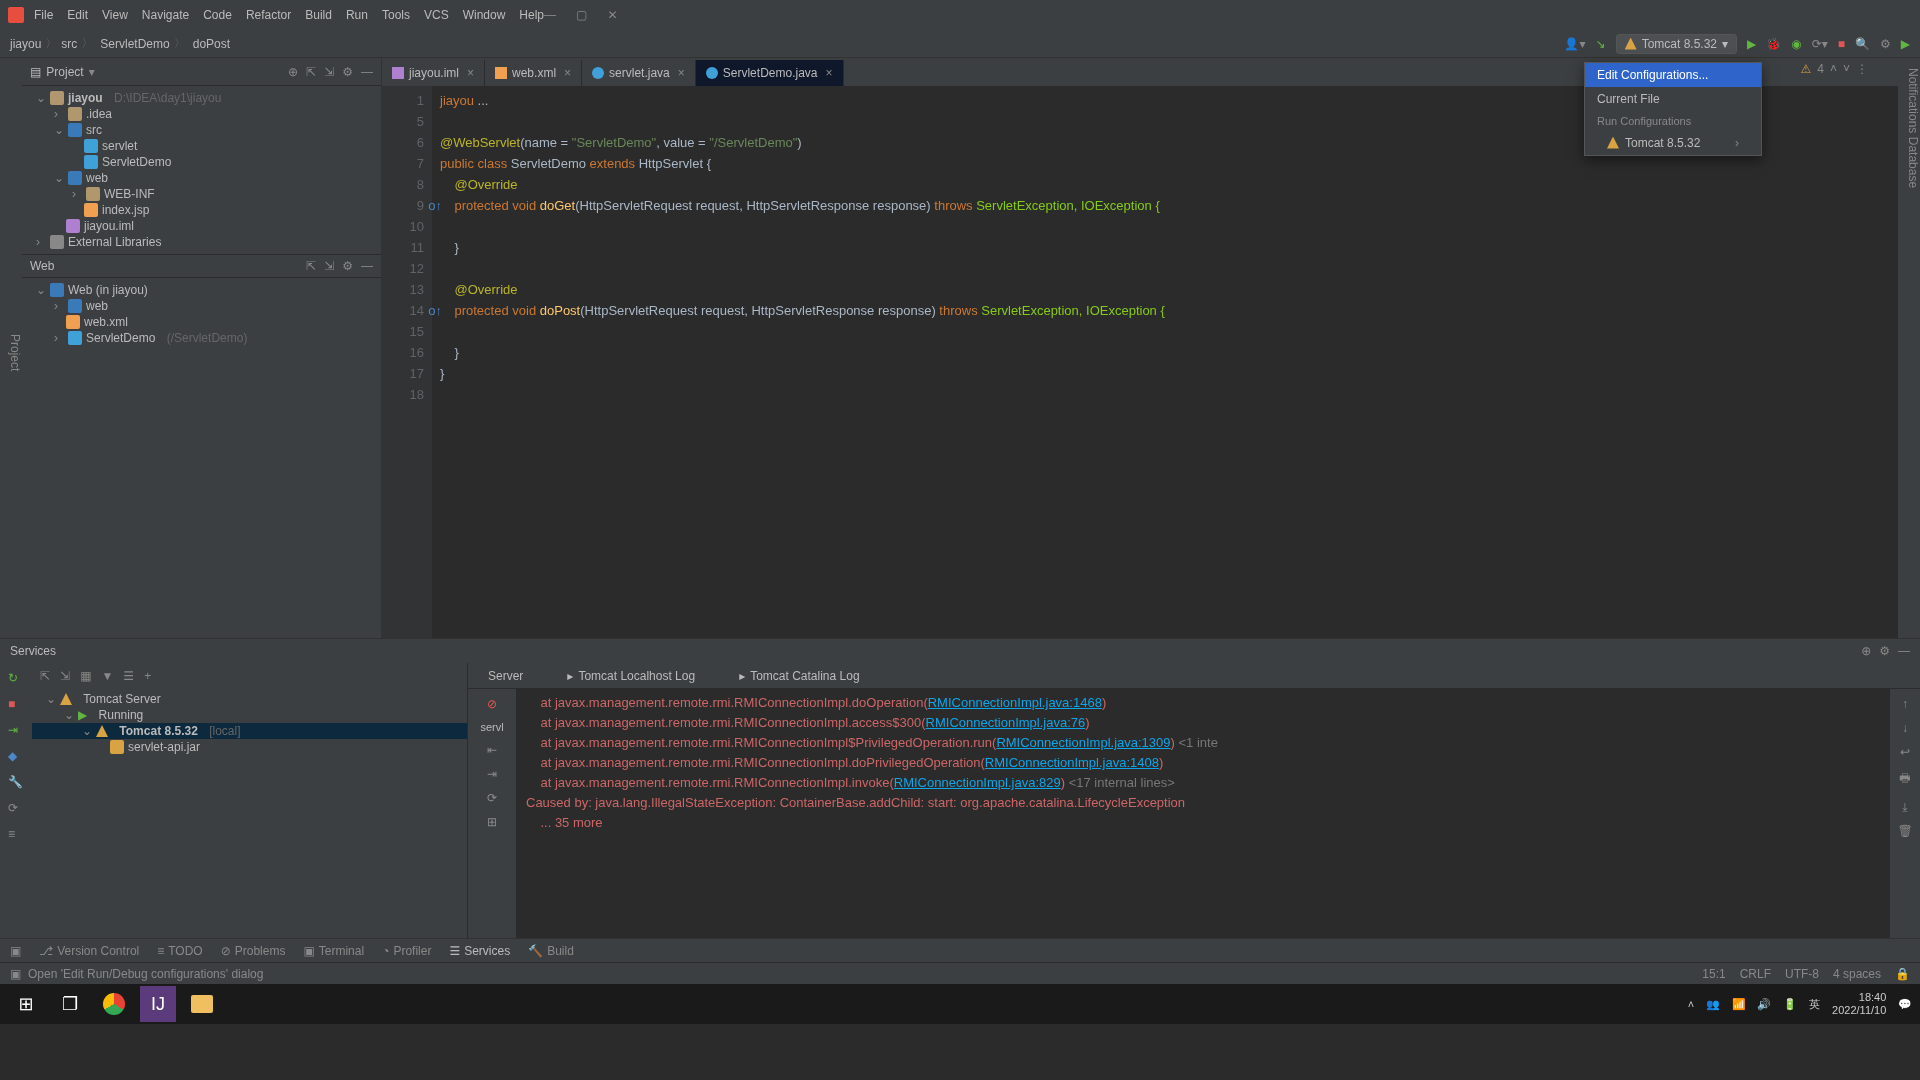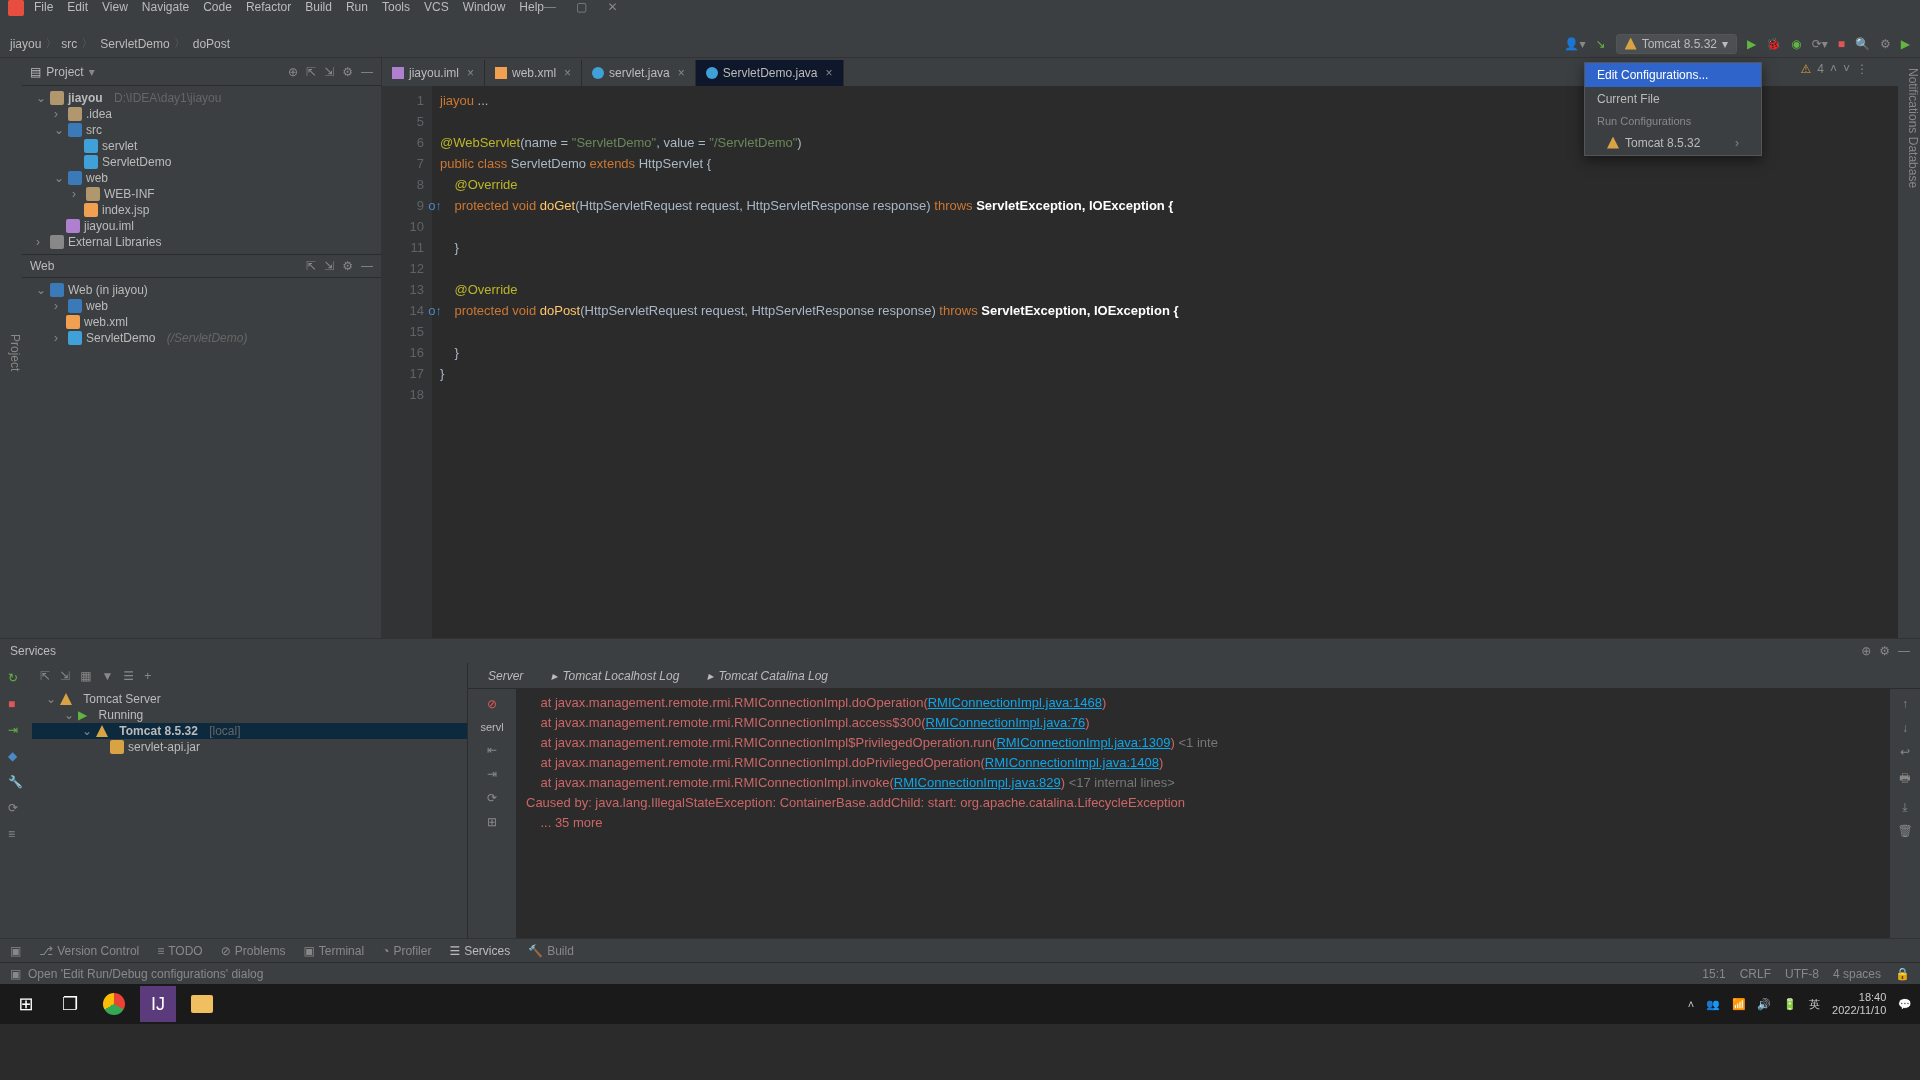--- a/index.html
+++ b/index.html
@@ -1,17 +1,17 @@
 <!DOCTYPE html>
 <html><head>
 <meta charset="utf-8">
 <style>
 * { margin: 0; padding: 0; box-sizing: border-box; font-family: 'Segoe UI', Arial, sans-serif; }
 body { background: #2b2b2b; color: #bbb; font-size: 12px; overflow: hidden; width: 1920px; height: 1080px; }
-.titlebar { height: 30px; background: #3c3f41; display: flex; padding: 0 8px; }
+.titlebar { height: 30px; background: #3c3f41; display: flex; align-items: center; padding: 0 8px; }
 .titlebar .logo { width: 16px; height: 16px; background: #e84e40; border-radius: 2px; margin-right: 10px; }
 .titlebar .menu { display: flex; gap: 14px; }
 .titlebar .menu span { color: #bbb; cursor: pointer; }
 .titlebar .title { flex: 1; text-align: center; color: #888; }
 .titlebar .winctrl { display: flex; gap: 20px; color: #888; }
 .toolbar { height: 28px; background: #3c3f41; border-bottom: 1px solid #323232; display: flex; align-items: center; padding: 0 10px; }
 .breadcrumb { display: flex; align-items: center; gap: 4px; }
 .breadcrumb .sep { color: #666; }
 .breadcrumb .item { display: flex; align-items: center; gap: 3px; }
 .toolbar .right { margin-left: auto; display: flex; align-items: center; gap: 10px; position: relative; }
@@ -47,37 +47,37 @@
 .tab .close { color: #888; margin-left: 3px; }
 .tab .ico { width: 12px; height: 12px; }
 .editor { flex: 1; display: flex; background: #2b2b2b; font-family: 'Consolas', monospace; font-size: 13px; }
 .gutter { width: 50px; background: #313335; text-align: right; padding: 4px 8px 4px 0; color: #606366; line-height: 21px; }
 .gutter .ln { position: relative; }
 .gutter .mark { position: absolute; right: -18px; width: 14px; height: 14px; }
 .code { flex: 1; padding: 4px 8px; line-height: 21px; white-space: pre; color: #a9b7c6; }
 .kw { color: #cc7832; }
 .str { color: #6a8759; }
 .ann { color: #bbb529; }
-.cmt { color: #ffffff; font-weight: bold; }
+.cmt { color: #84cc16; }
 .fn { color: #ffc66d; }
 .warn-badge { position: absolute; top: 4px; right: 30px; display: flex; align-items: center; gap: 6px; color: #888; }
 .warn-badge .warn { color: #d9a343; }
 .right-rail { width: 22px; background: #3c3f41; writing-mode: vertical-rl; padding-top: 10px; color: #888; }
 .services { height: 300px; background: #3c3f41; display: flex; flex-direction: column; border-top: 1px solid #323232; }
 .svc-header { height: 24px; display: flex; align-items: center; padding: 0 10px; }
 .svc-header .tools { margin-left: auto; display: flex; gap: 8px; color: #888; }
 .svc-body { flex: 1; display: flex; }
 .svc-left-icons { width: 32px; background: #3c3f41; display: flex; flex-direction: column; align-items: center; gap: 10px; padding-top: 8px; }
 .svc-left-icons span { width: 16px; height: 16px; display: block; }
 .svc-tree-panel { width: 436px; border-right: 1px solid #2b2b2b; display: flex; flex-direction: column; }
 .svc-tool-row { height: 26px; display: flex; align-items: center; padding: 0 8px; gap: 10px; color: #888; }
 .svc-tree { flex: 1; padding: 2px 0; }
 .svc-tree .row.sel { background: #0d293e; }
 .svc-right { flex: 1; display: flex; flex-direction: column; }
-.svc-tabs { height: 26px; display: flex; align-items: center; border-bottom: 1px solid #2b2b2b; padding-left: 6px; gap: 0; font-style: italic; }
+.svc-tabs { height: 26px; display: flex; align-items: center; border-bottom: 1px solid #2b2b2b; padding-left: 6px; gap: 16px; }
 .svc-tabs .stab { padding: 4px 14px; cursor: pointer; display: flex; align-items: center; gap: 5px; }
 .svc-console-wrap { flex: 1; display: flex; }
 .svc-con-icons { width: 48px; display: flex; flex-direction: column; align-items: center; gap: 10px; padding-top: 8px; color: #888; }
 .svc-console { flex: 1; font-family: 'Consolas', monospace; font-size: 13px; padding: 4px 10px; line-height: 20px; white-space: pre; overflow: hidden; color: #cc6666; background: #2b2b2b; }
 .svc-console .link { color: #0ea5e9; text-decoration: underline; }
 .svc-console .gray { color: #777; }
 .svc-right-icons { width: 30px; display: flex; flex-direction: column; align-items: center; gap: 10px; padding-top: 8px; color: #888; }
 .bottom-tabs { height: 24px; background: #3c3f41; border-top: 1px solid #323232; display: flex; align-items: center; padding: 0 10px; gap: 18px; color: #888; }
 .bottom-tabs .btab { display: flex; align-items: center; gap: 4px; cursor: pointer; }
 .bottom-tabs .btab.active { color: #bbb; }
@@ -251,21 +251,21 @@
           <span class="ind" style="width:22px"></span>
           <span class="arr">›</span>
           <span class="ico" style="background:#3a7ab8"></span>
           <span>web</span>
         </div>
       <div class="row">
           <span class="ind" style="width:34px"></span>
           <span class="ico ico-orange"></span>
           <span>web.xml</span>
         </div>
-      <div class="row"><span class="ind" style="width:22px"></span><span class="arr">›</span><span class="ico ico-blue"></span><span>ServletDemo</span>&nbsp;<span class="dim" style="font-style:italic">(/ServletDemo)</span></div>
+      <div class="row"><span class="ind" style="width:22px"></span><span class="arr">›</span><span class="ico ico-blue"></span><span>ServletDemo</span>&nbsp;<span class="dim" style="">(/ServletDemo)</span></div>
     </div>
   </div>
 
   <div class="editor-area">
     <div class="tabs">
       <div class="tab">
           <span class="ico ico-purple"></span>
           <span>jiayou.iml</span>
           <span class="close">×</span>
         </div>

